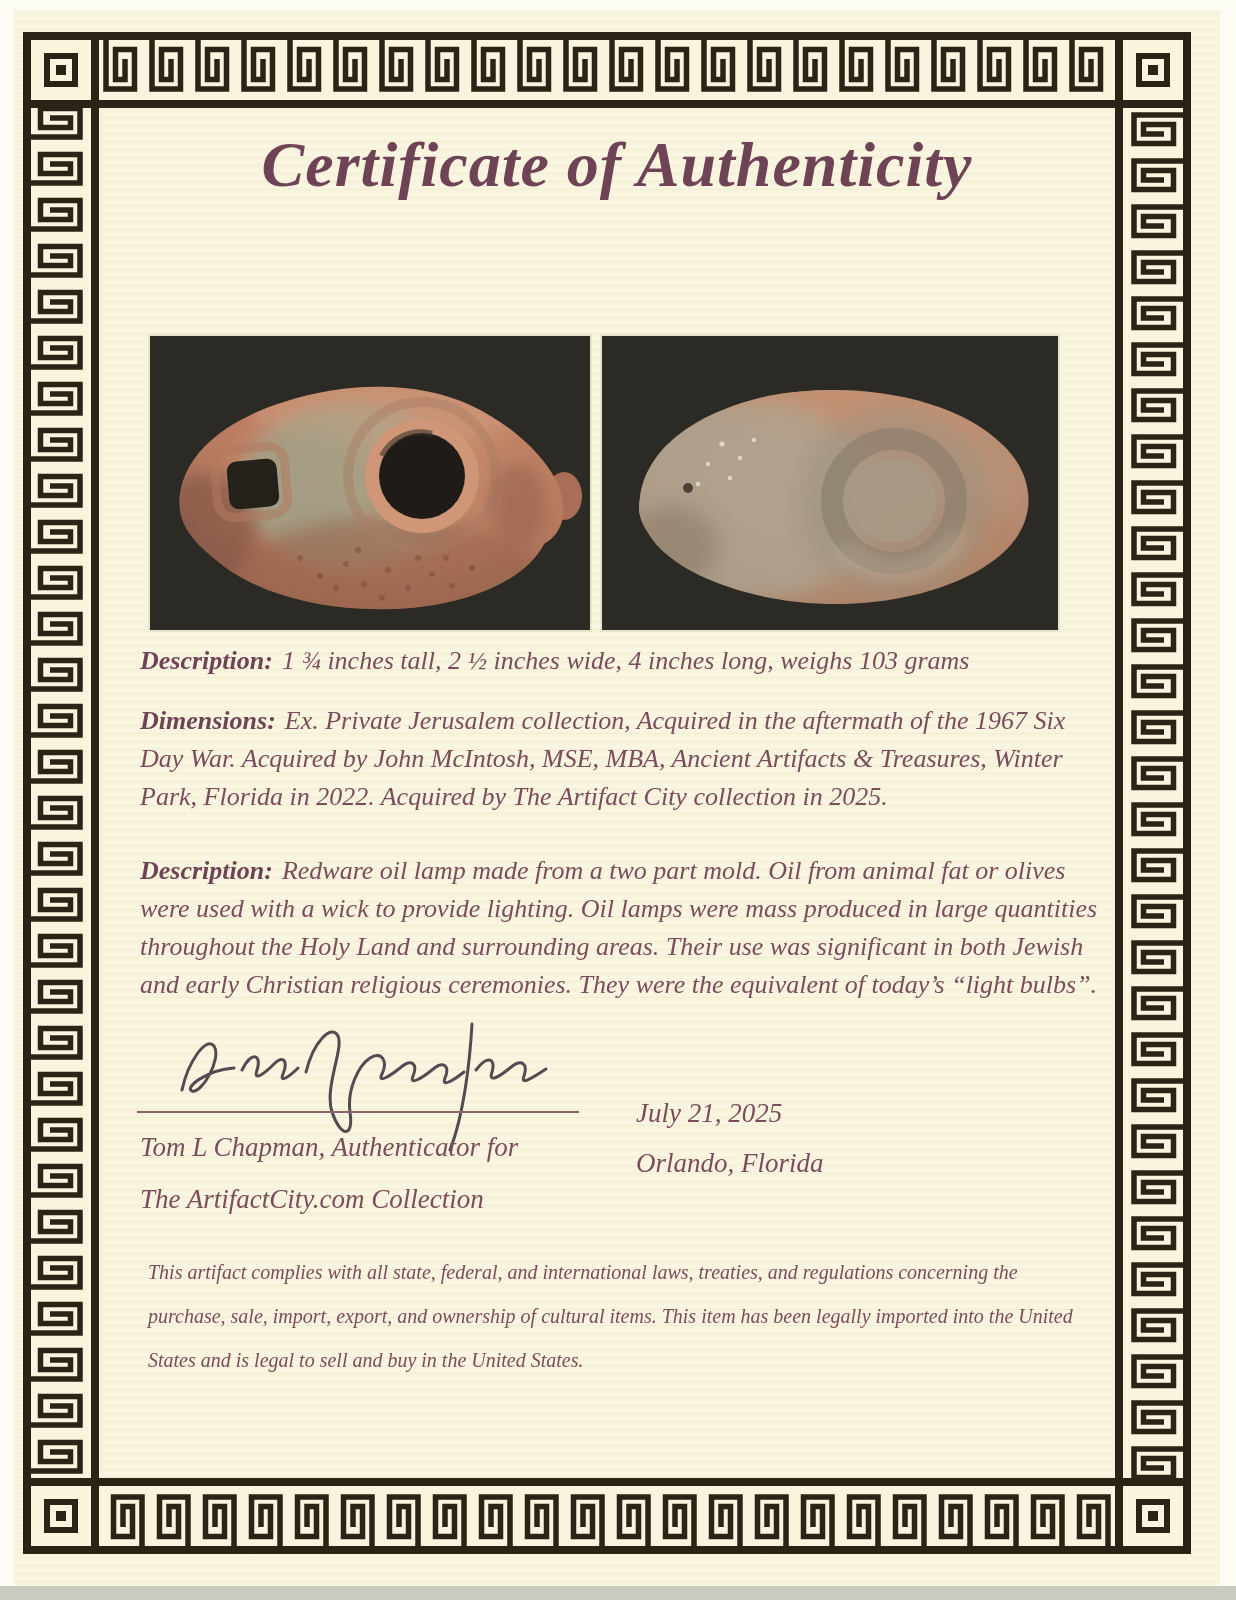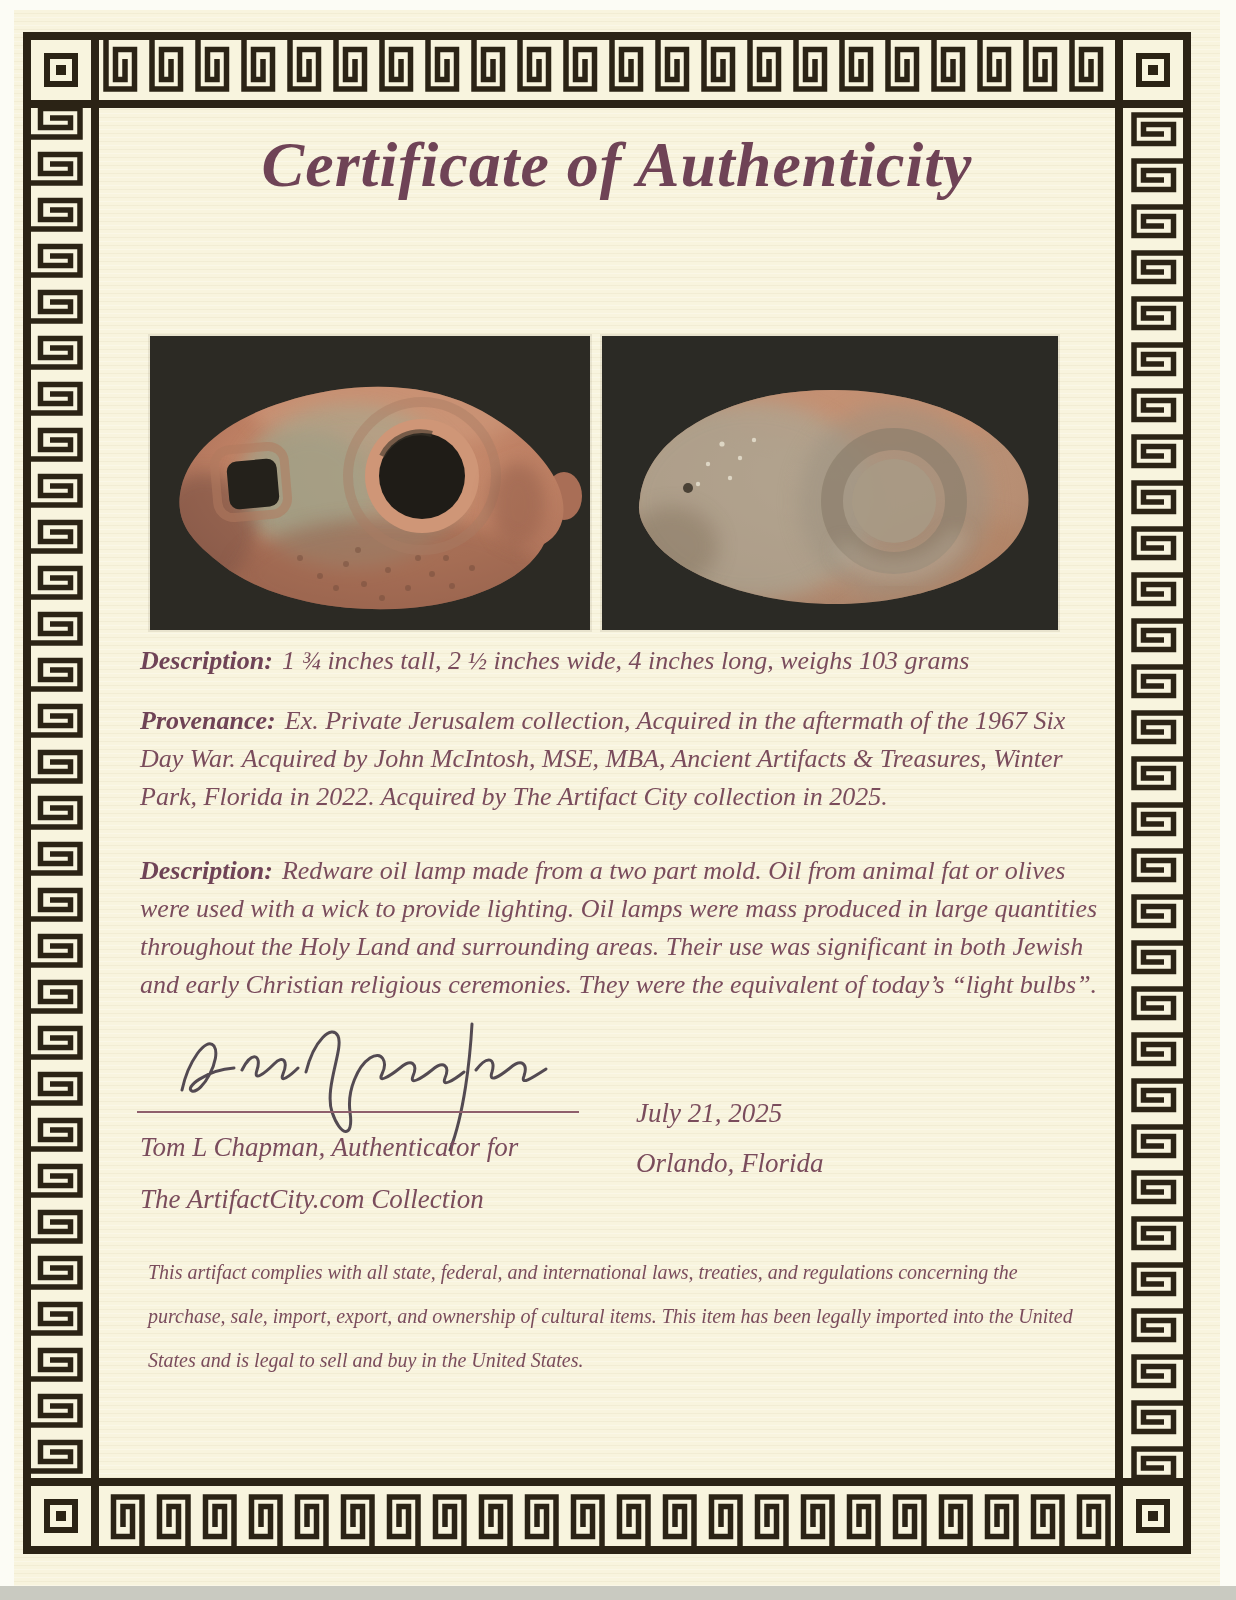--- a/index.html
+++ b/index.html
@@ -198,21 +198,21 @@
           <ellipse cx="70" cy="210" rx="46" ry="40" fill="#7c6a55" opacity="0.4" filter="url(#softB)"></ellipse>
         </g>
       </svg>
     </div>
 
     <div class="para dim">
       <b>Description:</b><span>1 ¾ inches tall, 2 ½ inches wide, 4 inches long, weighs 103 grams</span>
     </div>
 
     <div class="para prov">
-      <b>Provenance:</b><span>Ex. Private Jerusalem collection, Acquired in the aftermath of the 1967 Six Day War. Acquired by John McIntosh, MSE, MBA, Ancient Artifacts &amp; Treasures, Winter Park, Florida in 2022. Acquired by The Artifact City collection in 2025.</span>
+      <b>Dimensions:</b><span>Ex. Private Jerusalem collection, Acquired in the aftermath of the 1967 Six Day War. Acquired by John McIntosh, MSE, MBA, Ancient Artifacts &amp; Treasures, Winter Park, Florida in 2022. Acquired by The Artifact City collection in 2025.</span>
     </div>
 
     <div class="para desc">
       <b>Description:</b><span>Redware oil lamp made from a two part mold. Oil from animal fat or olives were used with a wick to provide lighting. Oil lamps were mass produced in large quantities throughout the Holy Land and surrounding areas. Their use was significant in both Jewish and early Christian religious ceremonies. They were the equivalent of today’s “light bulbs”.</span>
     </div>
 
     <svg class="sig-scrawl" viewBox="0 0 430 140" width="430" height="140" aria-hidden="true">
       <path d="M28,72 C34,44 52,18 60,28 C68,40 48,76 38,73 C30,70 52,52 80,50
                M88,52 C98,32 108,37 103,52 C99,64 110,56 120,46 C130,36 134,44 129,56
                C125,66 136,58 144,50

